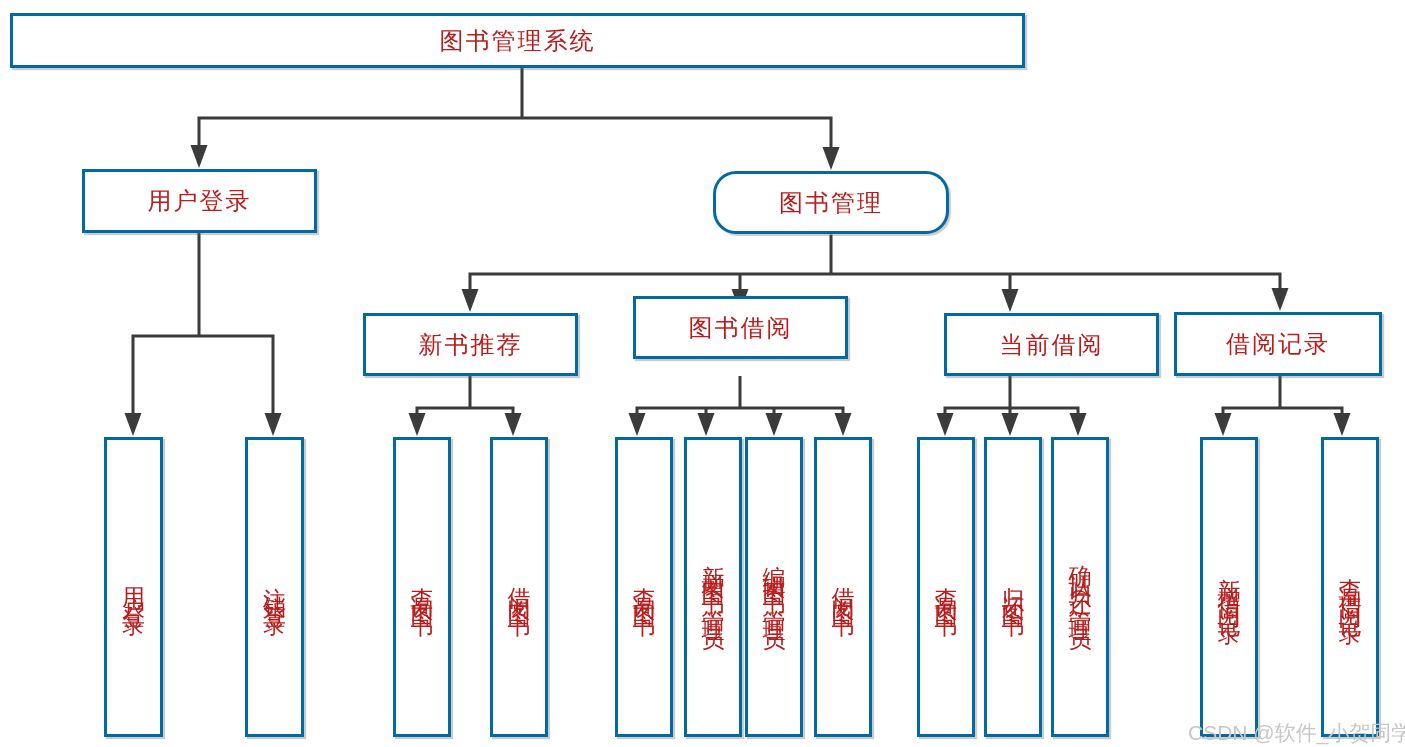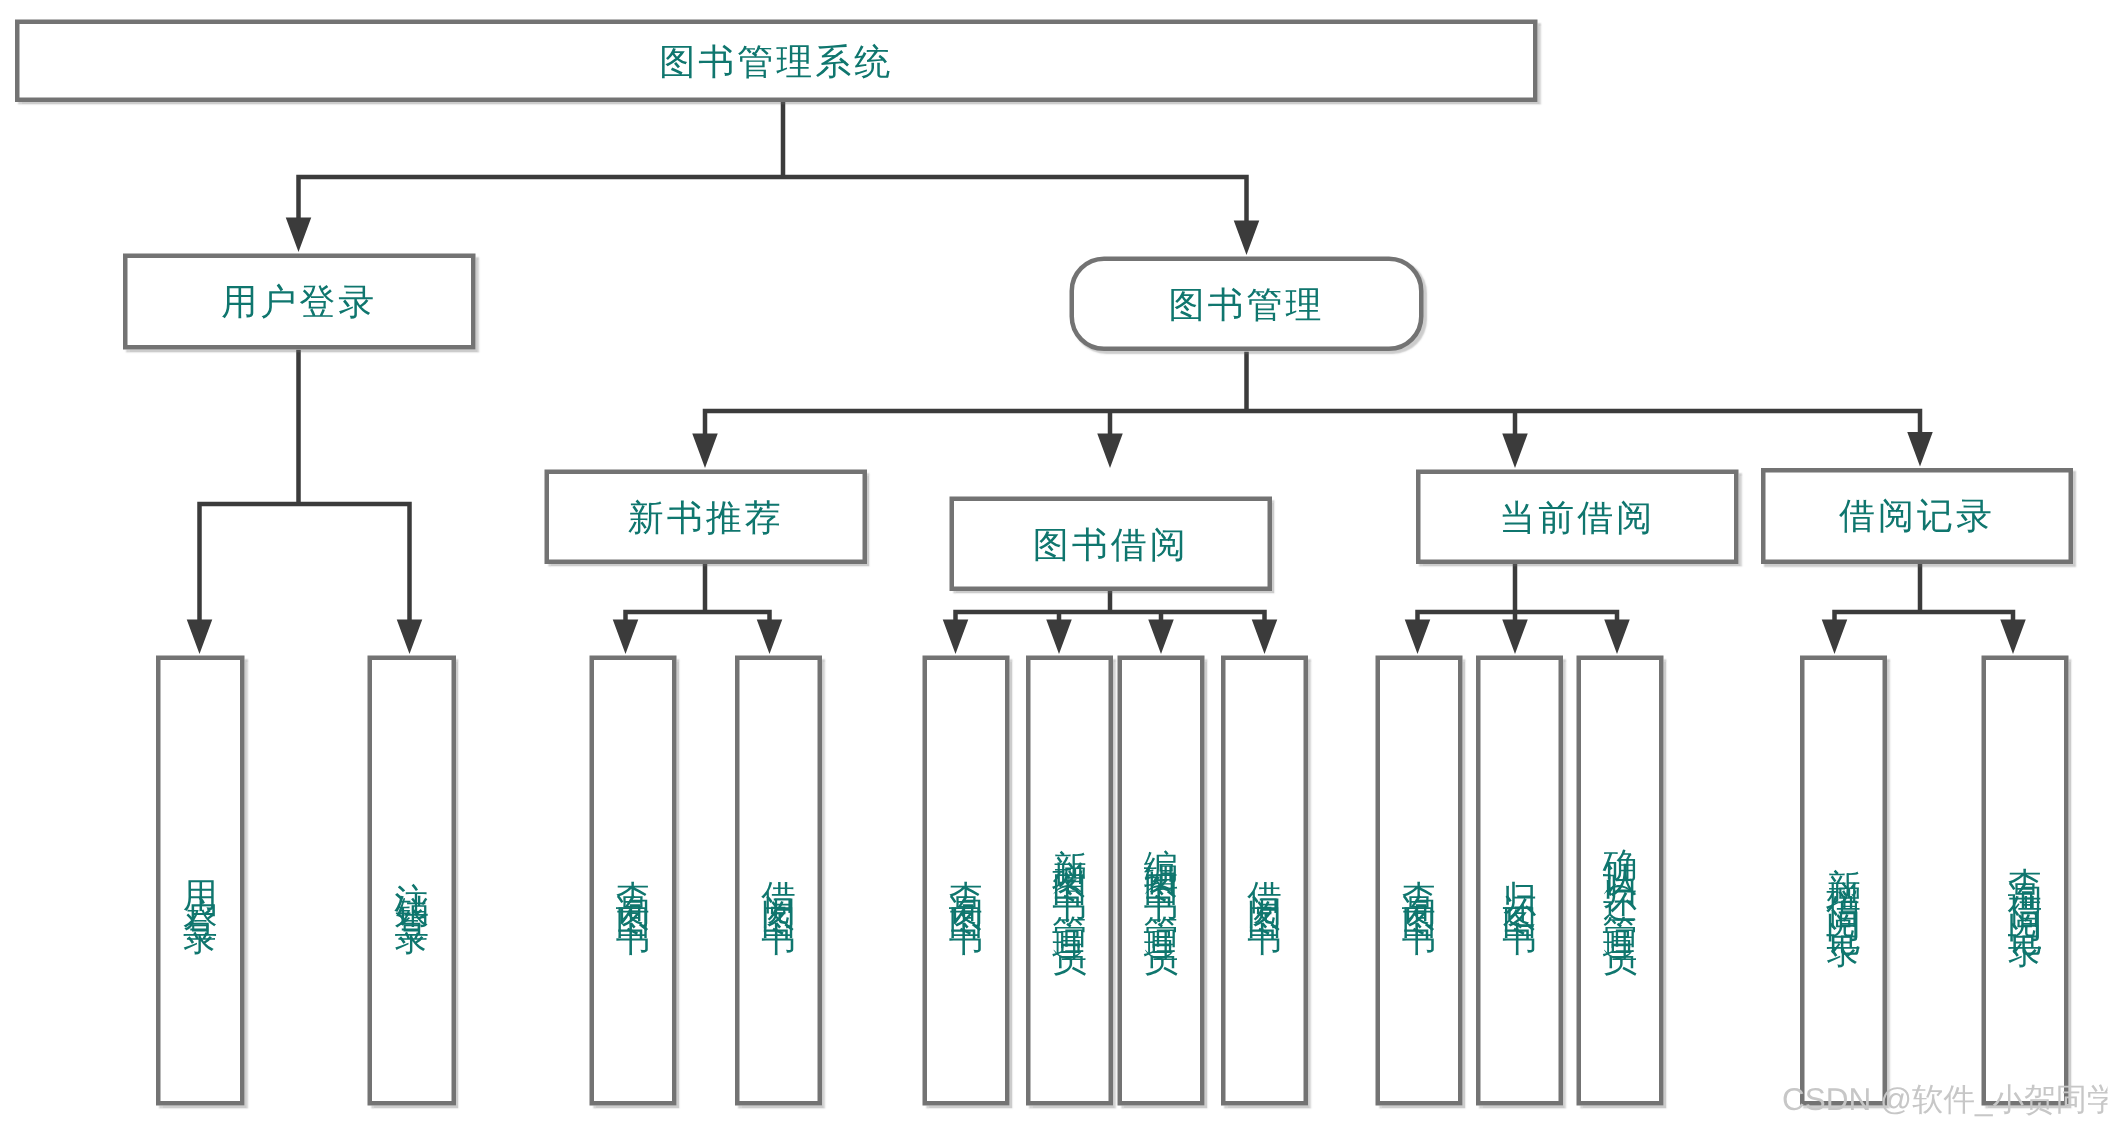--- a/index.html
+++ b/index.html
@@ -15,46 +15,46 @@
     overflow: hidden;
   }
   #connectors {
     position: absolute;
     left: 0; top: 0;
     width: 1405px; height: 747px;
   }
   .node {
     position: absolute;
     box-sizing: border-box;
-    border: 3px solid #737373;
+    border: 3px solid #0369a1;
     background: #ffffff;
     display: flex;
     align-items: center;
     justify-content: center;
-    color: #0f766e;
+    color: #b91c1c;
     box-shadow: 2px 2px 1px rgba(110,110,110,0.35);
   }
   .node .hlabel {
     font-size: 24px;
     letter-spacing: 2px;
     white-space: nowrap;
   }
   .node .vlabel {
     writing-mode: vertical-rl;
     text-orientation: upright;
     font-size: 23px;
     letter-spacing: 9px;
     line-height: 1;
   }
   
   .n-root   { left: 10px;   top: 13px;  width: 1015px; height: 55px; }
   .n-login  { left: 82px;   top: 169px; width: 235px;  height: 64px; }
   .n-mgmt   { left: 713px;  top: 171px; width: 236px;  height: 63px; border-radius: 23px; }
   .n-newbook{ left: 363px;  top: 313px; width: 215px;  height: 63px; }
-  .n-borrow { left: 633px;  top: 331px; width: 215px;  height: 63px; }
+  .n-borrow { left: 633px;  top: 296px; width: 215px;  height: 63px; }
   .n-current{ left: 903px;  top: 313px; width: 215px;  height: 63px; margin-left: 41px; }
   .n-record { left: 1174px; top: 312px; width: 208px;  height: 64px; }
   .leaf { top: 437px; width: 58px; height: 300px; }
   .l1  { left: 104px;  width: 59px; }
   .l2  { left: 245px;  width: 59px; }
   .l3  { left: 393px; }
   .l4  { left: 490px; }
   .l5  { left: 615px; }
   .l6  { left: 684px; }
   .l7  { left: 745px; }

